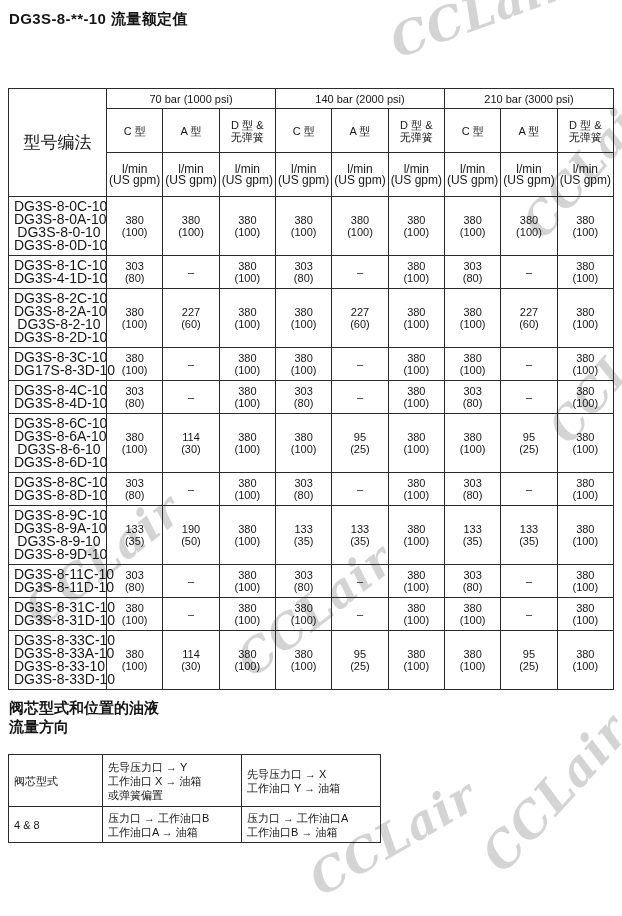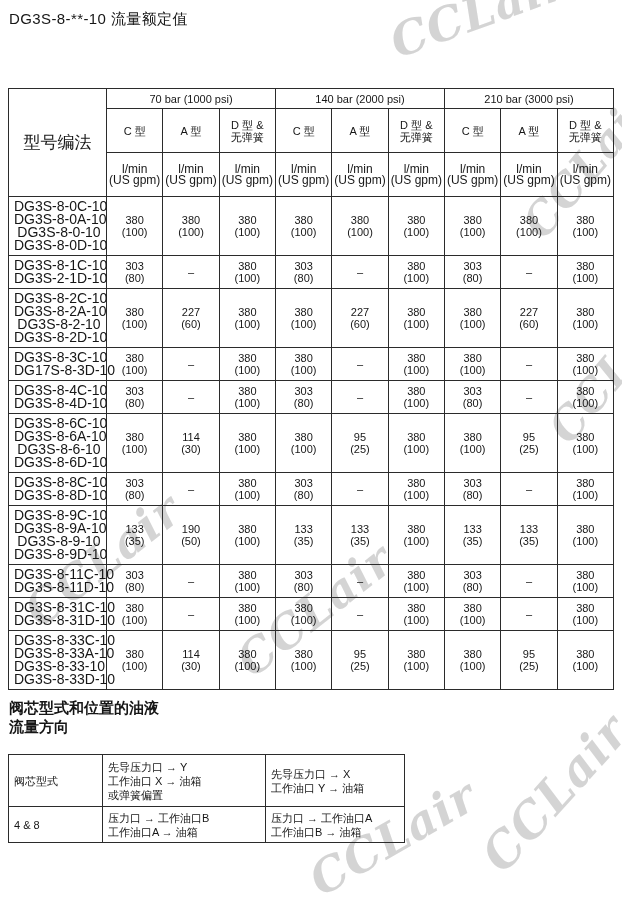--- a/index.html
+++ b/index.html
@@ -20,21 +20,21 @@
     font-weight:700;
     color:#c3c3c3;
     opacity:.7;
     white-space:nowrap;
     transform-origin:0 0;
     letter-spacing:1px;
   }
   .content{position:absolute;inset:0;z-index:1}
   .page-title{
     position:absolute;left:9px;top:10px;
-    font-size:15px;font-weight:400;letter-spacing:.4px;
+    font-size:15px;font-weight:700;letter-spacing:.4px;
   }
   table{border-collapse:collapse;table-layout:fixed;background:transparent}
   
   .flow-table{position:absolute;left:8px;top:88px;width:606px}
   .flow-table th,.flow-table td{
     border:1px solid #2b2b2b;
     font-size:11px;font-weight:400;
     text-align:center;vertical-align:middle;
     padding:2px 1px;line-height:12px;
   }
@@ -55,21 +55,21 @@
     font-size:15px;font-weight:700;line-height:19px;
   }
   
   .spool-table{position:absolute;left:8px;top:754px;width:372px}
   .spool-table td{
     border:1px solid #2b2b2b;
     font-size:11px;text-align:left;vertical-align:middle;
     padding:3px 5px;line-height:14px;white-space:nowrap;
   }
   .spool-table td.c0{width:94px}
-  .spool-table td.c1{width:163px}
+  .spool-table td.c1{width:139px}
   .spool-table td.c2{width:139px}
   .spool-table tr.hdr td{height:52px}
   .spool-table tr.body td{height:36px}
 </style>
 </head>
 <body>
 
 <div class="wm-layer">
     <div class="wm" style="left: 383px; top: 18px; transform: rotate(-20deg); font-size: 46px;">CCLair</div>
     <div class="wm" style="left: 512px; top: 215px; transform: rotate(-50deg); font-size: 44px;">CCLair</div>
@@ -204,21 +204,21 @@
             <div class="flow-g">(100)</div>
           </td>
           <td>
             <div class="flow-v">380</div>
             <div class="flow-g">(100)</div>
           </td>
         </tr>
         <tr>
           <td class="models">
             <div>DG3S-8-1C-10</div>
-            <div>DG3S-2-1D-10</div>
+            <div>DG3S-4-1D-10</div>
           </td>
           <td>
             <div class="flow-v">303</div>
             <div class="flow-g">(80)</div>
           </td>
           <td>
             <div class="flow-v">–</div>
           </td>
           <td>
             <div class="flow-v">380</div>

